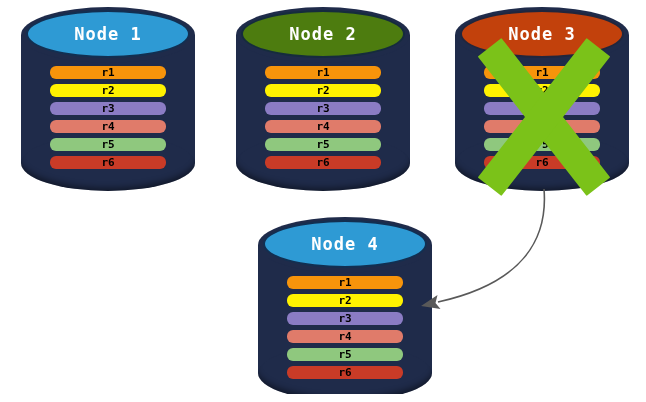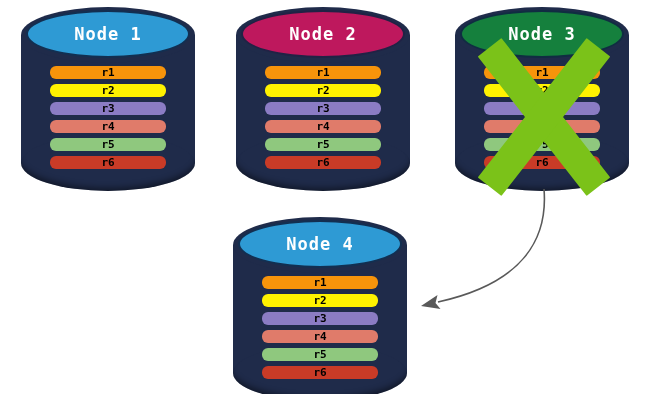--- a/index.html
+++ b/index.html
@@ -79,51 +79,51 @@
       <div class="row" style="background-color: rgb(224, 123, 106);">r4</div>
       <div class="row" style="background-color: rgb(143, 200, 126);">r5</div>
       <div class="row" style="background-color: rgb(201, 59, 39);">r6</div>
     </div>
   </div>
 
   <div class="node" style="left:236px; top:7px;">
     <div class="cyl-top-outer" style="background-color: rgb(31, 43, 74);"></div>
     <div class="cyl-body" style="background-color: rgb(31, 43, 74);"></div>
     <div class="cyl-bottom" style="background-color: rgb(31, 43, 74);"></div>
-    <div class="cyl-top-blue" style="background-color: #be185d;">
+    <div class="cyl-top-blue" style="background-color: #4d7c0f;">
       <span class="node-title">Node 2</span>
     </div>
     <div class="rows">
       <div class="row" style="background-color: rgb(247, 148, 11);">r1</div>
       <div class="row" style="background-color: rgb(255, 242, 0);">r2</div>
       <div class="row" style="background-color: rgb(139, 124, 196);">r3</div>
       <div class="row" style="background-color: rgb(224, 123, 106);">r4</div>
       <div class="row" style="background-color: rgb(143, 200, 126);">r5</div>
       <div class="row" style="background-color: rgb(201, 59, 39);">r6</div>
     </div>
   </div>
 
   <div class="node" style="left:455px; top:7px;">
     <div class="cyl-top-outer" style="background-color: rgb(31, 43, 74);"></div>
     <div class="cyl-body" style="background-color: rgb(31, 43, 74);"></div>
     <div class="cyl-bottom" style="background-color: rgb(31, 43, 74);"></div>
-    <div class="cyl-top-blue" style="background-color: #15803d;">
+    <div class="cyl-top-blue" style="background-color: #c2410c;">
       <span class="node-title">Node 3</span>
     </div>
     <div class="rows">
       <div class="row" style="background-color: rgb(247, 148, 11);">r1</div>
       <div class="row" style="background-color: rgb(255, 242, 0);">r2</div>
       <div class="row" style="background-color: rgb(139, 124, 196);">r3</div>
       <div class="row" style="background-color: rgb(224, 123, 106);">r4</div>
       <div class="row" style="background-color: rgb(143, 200, 126);">r5</div>
       <div class="row" style="background-color: rgb(201, 59, 39);">r6</div>
     </div>
   </div>
 
-  <div class="node" style="left:233px; top:217px;">
+  <div class="node" style="left:258px; top:217px;">
     <div class="cyl-top-outer" style="background-color: rgb(31, 43, 74);"></div>
     <div class="cyl-body" style="background-color: rgb(31, 43, 74);"></div>
     <div class="cyl-bottom" style="background-color: rgb(31, 43, 74);"></div>
     <div class="cyl-top-blue" style="background-color: rgb(46, 154, 212);">
       <span class="node-title">Node 4</span>
     </div>
     <div class="rows">
       <div class="row" style="background-color: rgb(247, 148, 11);">r1</div>
       <div class="row" style="background-color: rgb(255, 242, 0);">r2</div>
       <div class="row" style="background-color: rgb(139, 124, 196);">r3</div>

